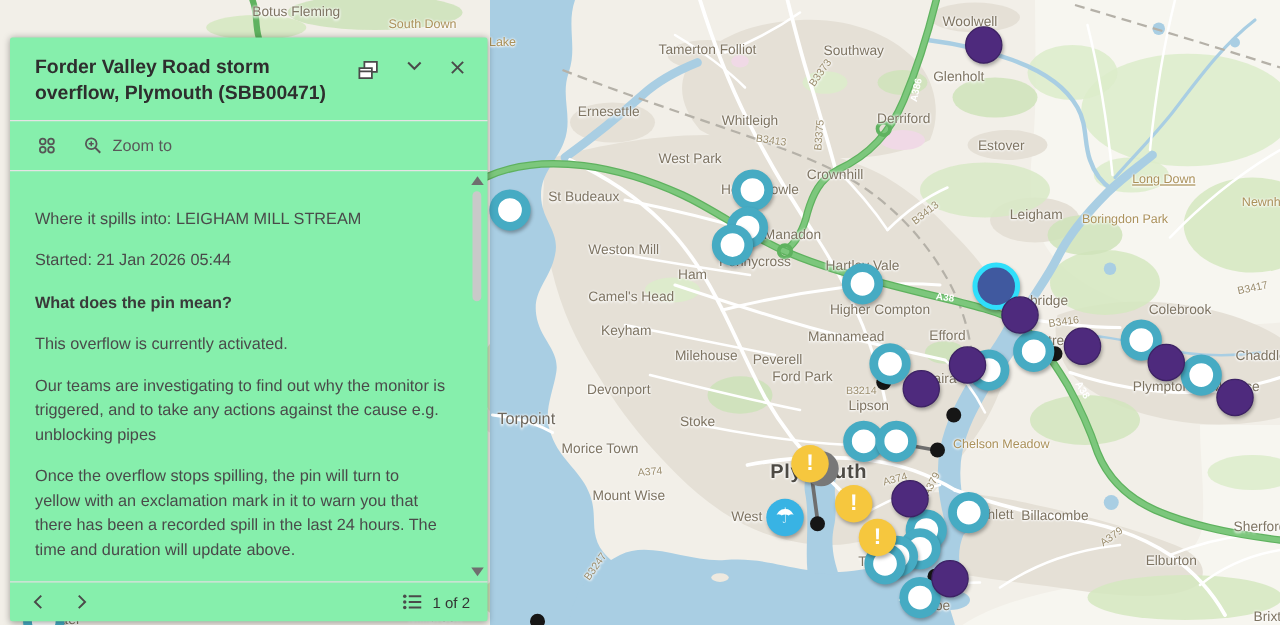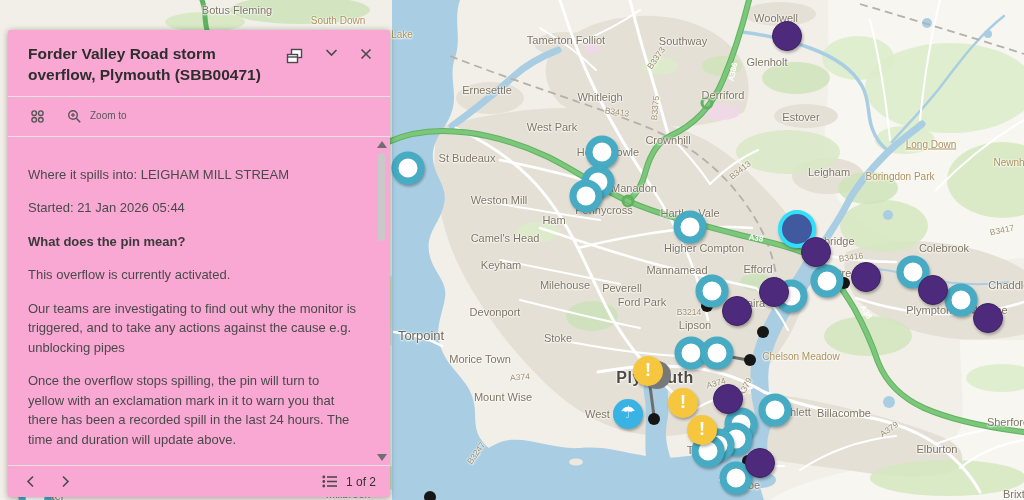--- a/index.html
+++ b/index.html
@@ -27,30 +27,30 @@
   .m-recent{width:30px;height:30px;background:#f6c73e;}
   .m-recent::before{content:"!";display:block;text-align:center;color:#fff;
     font-weight:bold;font-size:18px;line-height:29px;}
   .m-recent.sh{box-shadow:9px 4px 0 -1px #787878,1px 2px 3px rgba(0,0,0,.3);}
   .m-dot{width:12px;height:12px;background:#161616;box-shadow:none;}
   .m-bathing{width:30px;height:30px;background:#38b3e4;}
   .m-bathing::before{content:"☂";display:block;text-align:center;color:#fff;
     font-size:17px;line-height:28px;}
 
   
-  .popup{position:absolute;left:8px;top:30px;width:382px;height:467px;background:#f9a8d4;
+  .popup{position:absolute;left:8px;top:30px;width:382px;height:467px;background:#86efac;
     z-index:10;border-radius:2px;box-shadow:0 1px 6px rgba(0,0,0,.35);
     display:flex;flex-direction:column;}
   .popup-header{display:flex;align-items:flex-start;padding:14px 14px 10px 20px;border-bottom:1px solid #e4e4e4;}
   .popup-title{flex:1;font-size:15.5px;font-weight:bold;color:#2e2e2e;line-height:1.35;padding-right:6px;}
   .hbtn{background:none;border:none;padding:4px;margin-left:14px;cursor:pointer;color:#4a4a4a;line-height:0;}
   .actions-row{display:flex;align-items:center;padding:8px 14px 8px 18px;border-bottom:1px solid #e4e4e4;}
   .abtn{background:none;border:none;padding:4px;cursor:pointer;color:#565656;line-height:0;display:flex;align-items:center;}
   .zoomto{margin-left:14px;}
-  .zoomto .ztxt{font-size:10px;color:#595959;margin-left:8px;line-height:1;}
+  .zoomto .ztxt{font-size:13px;color:#595959;margin-left:8px;line-height:1;}
   .popup-body{position:relative;flex:1;overflow:hidden;padding:14px 32px 0 20px;}
   .badge{display:inline-block;background:#522879;color:#fff;font-size:12.5px;font-weight:bold;
     padding:4px 8px;margin-bottom:4px;}
   .para{font-size:13px;color:#4a4a4a;line-height:1.5;margin:14px 0 0 0;}
   .para.bold{font-weight:bold;color:#3a3a3a;}
   .scrollbar{position:absolute;right:2px;top:2px;bottom:2px;width:12px;}
   .sb-up{position:absolute;top:2px;left:1px;width:0;height:0;
     border-left:5px solid transparent;border-right:5px solid transparent;border-bottom:7px solid #6f6f6f;}
   .sb-down{position:absolute;bottom:2px;left:1px;width:0;height:0;
     border-left:5px solid transparent;border-right:5px solid transparent;border-top:7px solid #6f6f6f;}

